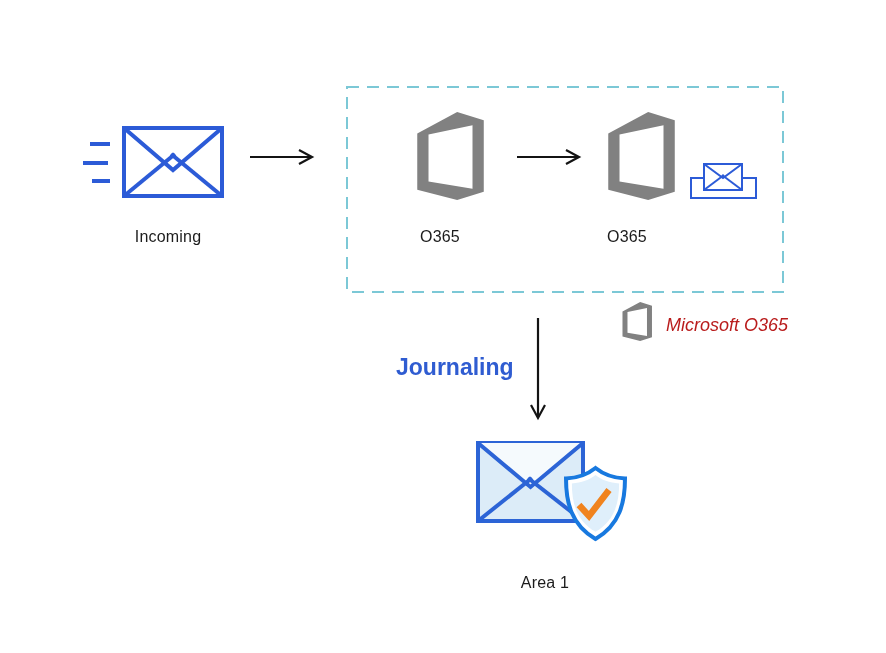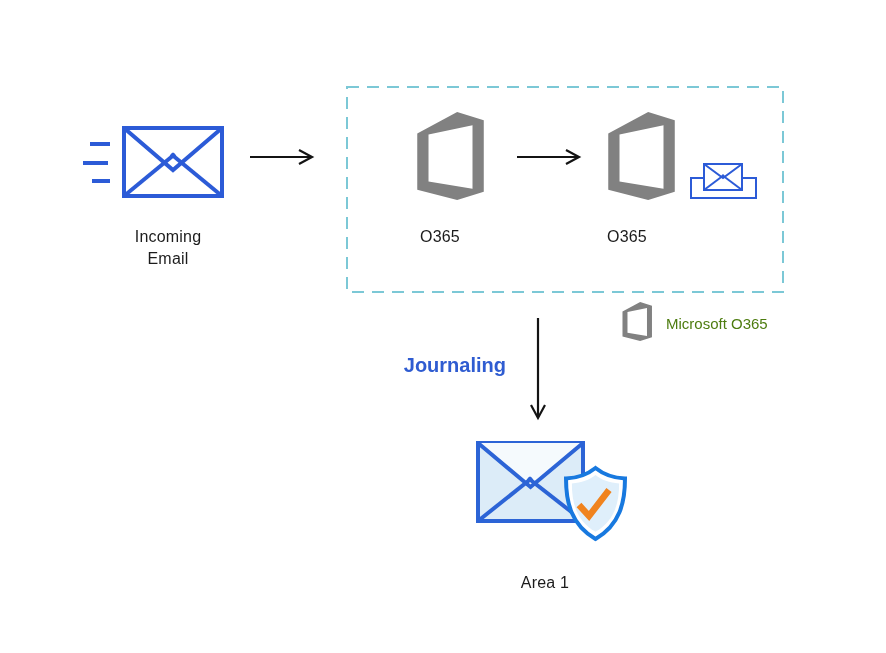--- a/index.html
+++ b/index.html
@@ -6,24 +6,24 @@
   #canvas{
     position:relative;width:886px;height:650px;background:#ffffff;overflow:hidden;
     font-family:"Liberation Sans","DejaVu Sans",sans-serif;
   }
   .abs{position:absolute;}
   .node-label{
     position:absolute;text-align:center;color:#1c1c1c;font-size:16px;line-height:22px;
     letter-spacing:.2px;
   }
   .journaling{
-    position:absolute;color:#2f5cd1;font-size:20px;font-weight:600;text-align:right;
+    position:absolute;color:#2f5cd1;font-size:23px;font-weight:600;text-align:right;
   }
   .legend-label{
-    position:absolute;color:#4d7c0f;font-size:15px;
+    position:absolute;color:#b91c1c;font-size:18px;font-style:italic;
   }
   svg{display:block;}
 </style>
 </head>
 <body>
 
 <div id="canvas">
 
   <svg class="abs" style="left:346px;top:86px;" width="438" height="207">
     <rect x="1" y="1" width="436" height="205" fill="none" stroke="#7cc8d6" stroke-width="2" stroke-dasharray="12 8"></rect>
@@ -68,21 +68,20 @@
       <rect x="2" y="16" width="65" height="20"></rect>
       <rect x="15" y="2" width="38" height="26"></rect>
       <path d="M15 2 L34 16 L53 2" fill="none"></path>
       <path d="M15 28 L35 13" fill="none"></path>
       <path d="M53 28 L33 13" fill="none"></path>
     </g>
   </svg>
 
   <div class="node-label" style="left:98px;top:226px;width:140px;">
     <div>Incoming</div>
-    <div>Email</div>
   </div>
 
   <div class="node-label" style="left:370px;top:226px;width:140px;">
     <div>O365</div>
   </div>
 
   <div class="node-label" style="left:557px;top:226px;width:140px;">
     <div>O365</div>
   </div>
 

